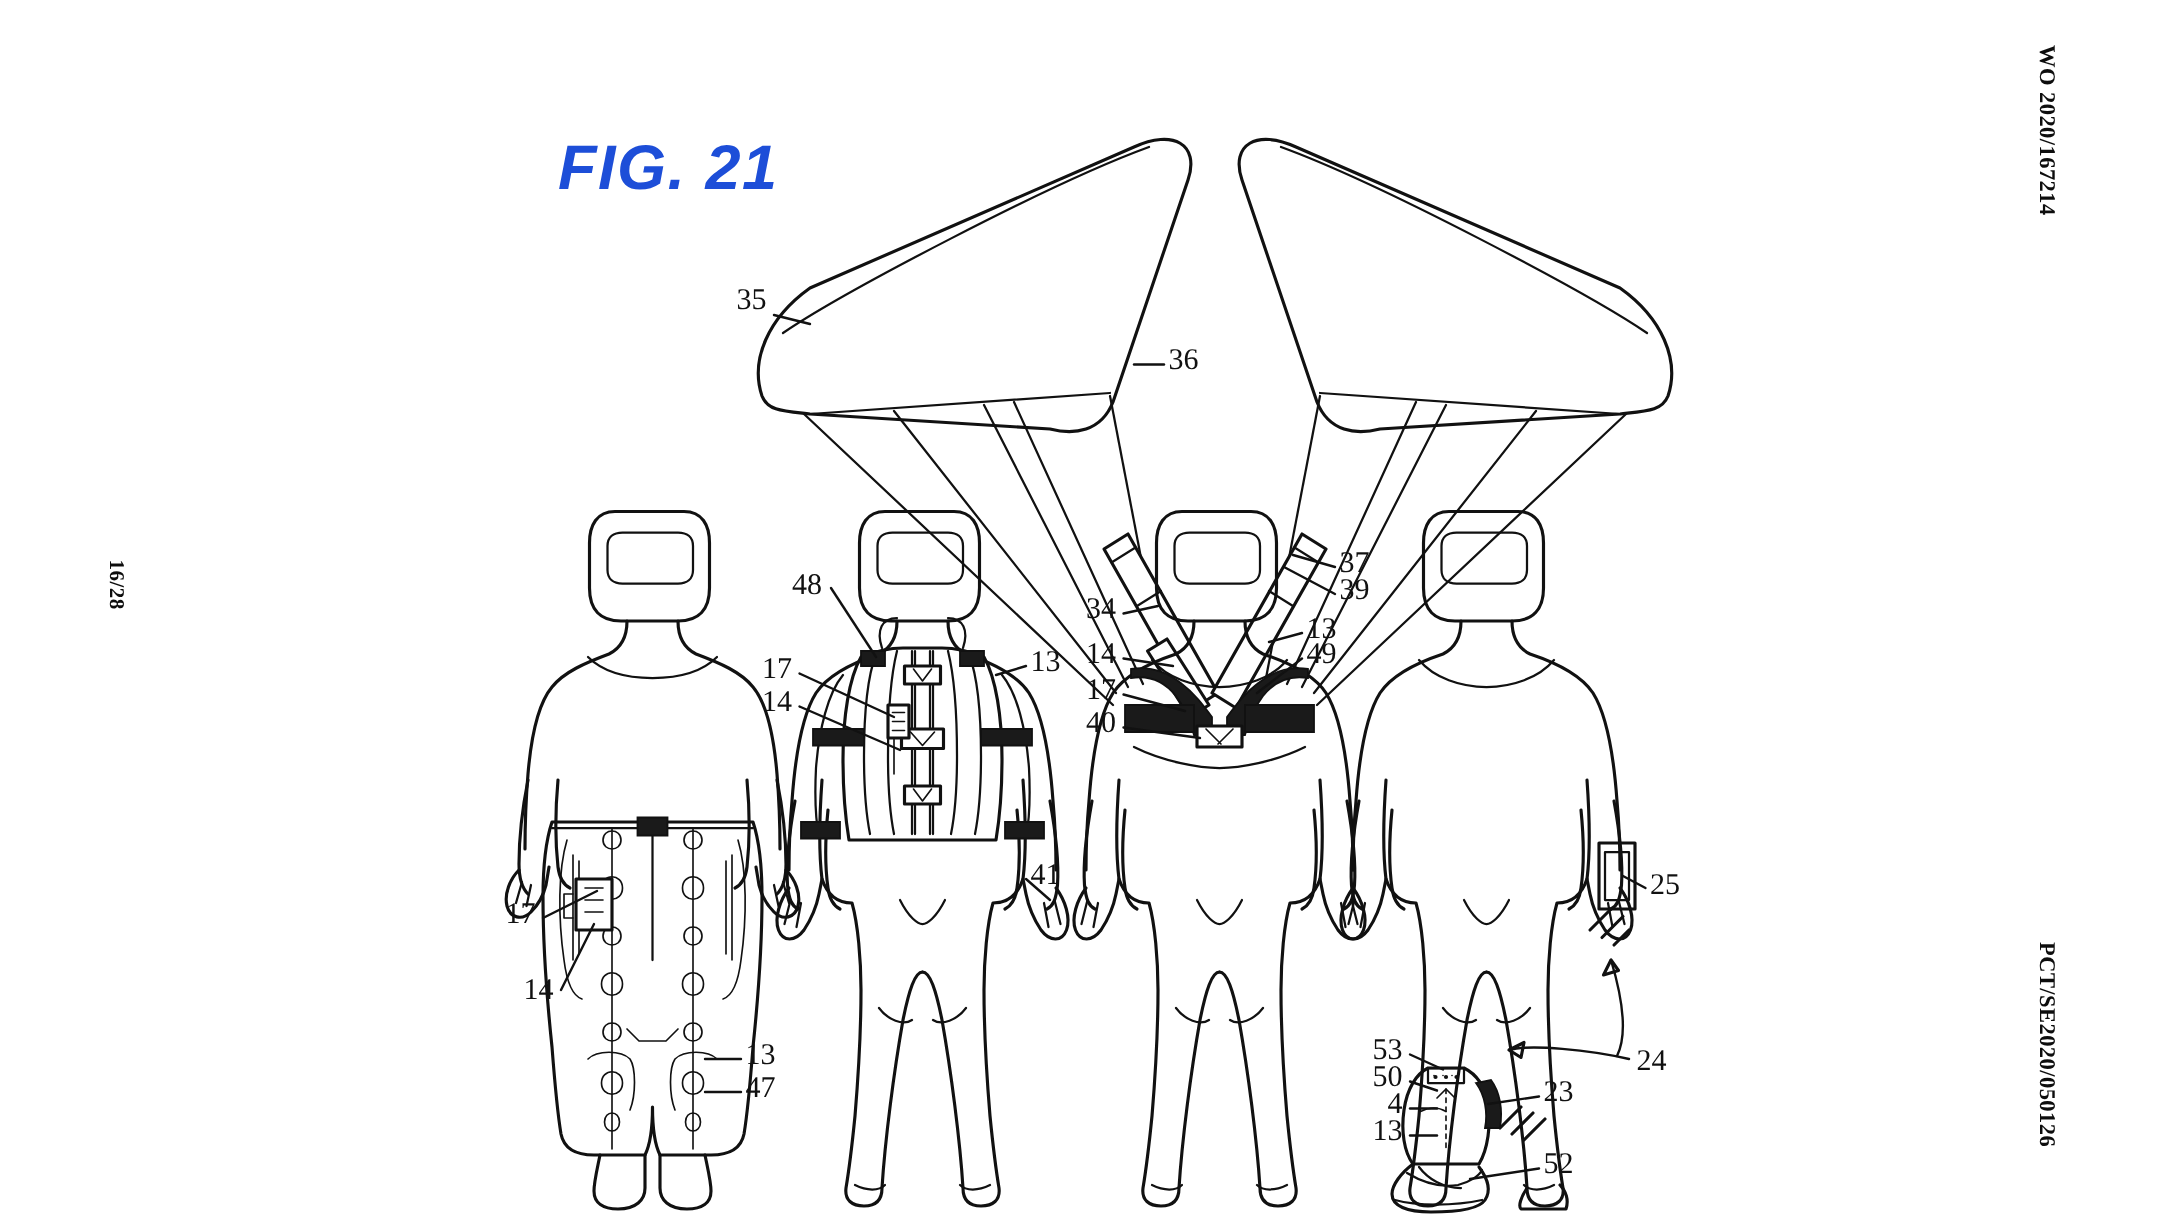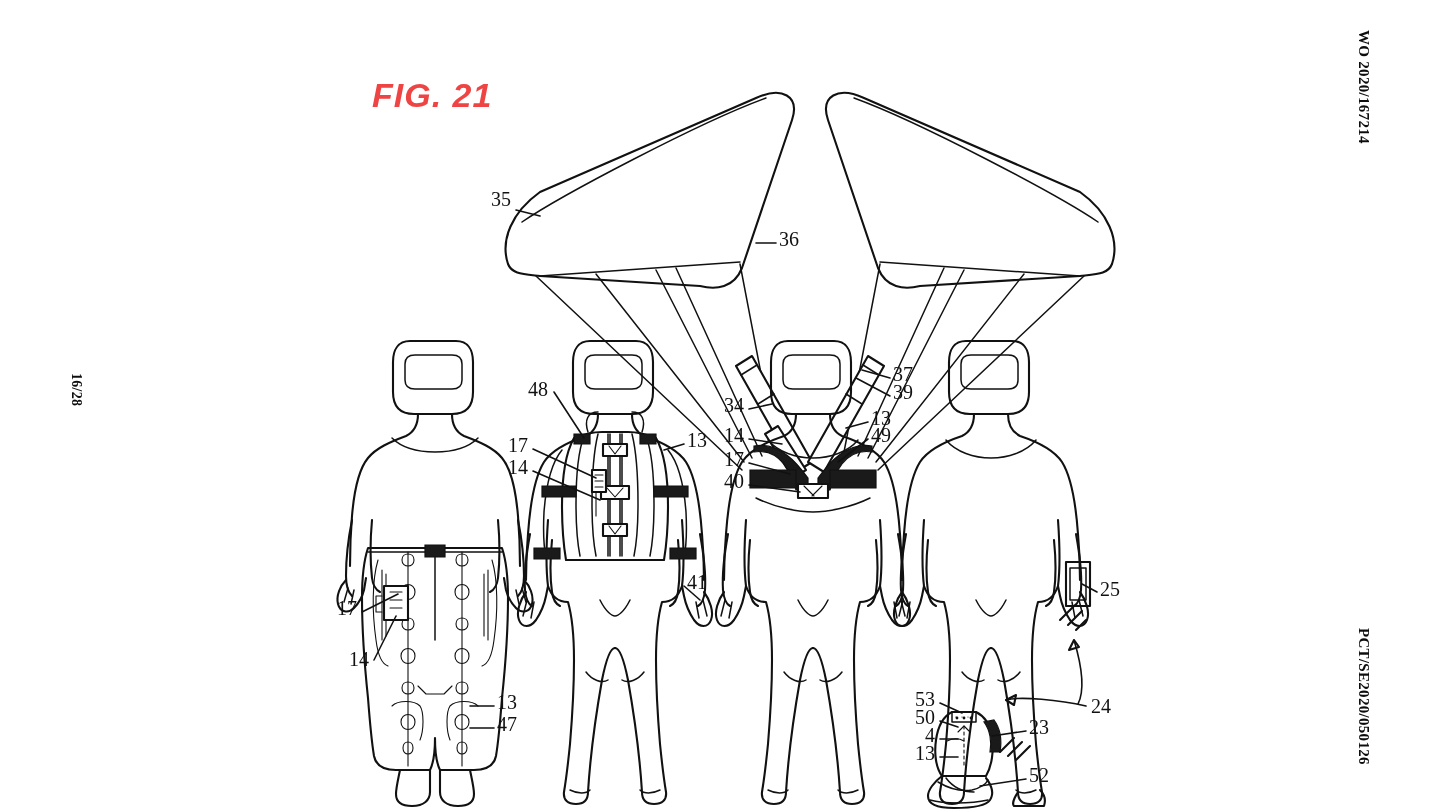--- a/index.html
+++ b/index.html
@@ -45,27 +45,27 @@
   }
   #page-number {
     left: 84px;
     top: 373px;
     font-size: 14px;
     transform: rotate(90deg);
   }
   #fig-title {
     position: absolute;
     left: 372px;
-    top: 76px;
+    top: 88px;
     font-family: "Liberation Sans", sans-serif;
     font-style: italic;
     font-weight: bold;
-    font-size: 34px;
+    font-size: 42px;
     letter-spacing: 1px;
-    color: #ef4444;
+    color: #1d4ed8;
   }
   
   #drawing {
     position: absolute;
     left: 0;
     top: 0;
     width: 1440px;
     height: 811px;
   }
   .ink {

